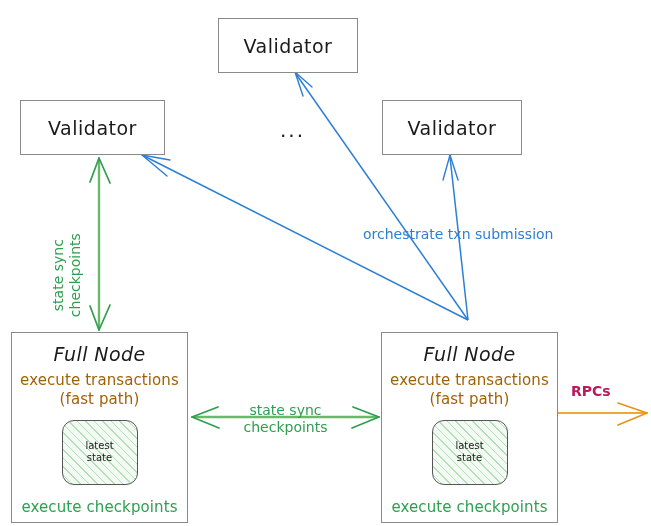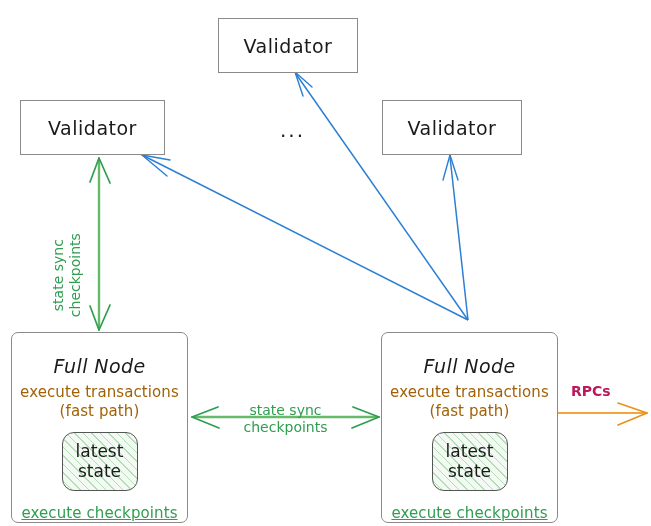--- a/index.html
+++ b/index.html
@@ -20,46 +20,45 @@
   }
   .validator-box{
     display:flex;align-items:center;justify-content:center;
   }
   .validator-label{
     font-family:"DejaVu Sans", sans-serif;
     font-size:19px;color:#1a1a1a;letter-spacing:.5px;
   }
   .fullnode-box{
     display:flex;flex-direction:column;align-items:center;
-    padding-top:22px;
-    border-radius:7px;
+    padding-top:10px;
   }
   .fullnode-title{
     font-size:19px;color:#1a1a1a;font-style:italic;letter-spacing:.4px;
     margin-bottom:6px;
   }
   .fullnode-exec{
     font-size:15px;color:#a16207;text-align:center;line-height:1.25;
     letter-spacing:.1px;
   }
   .state-box{
     margin-top:11px;
     width:74px;height:63px;
     border:1.6px solid #555;
     border-radius:12px;
     display:flex;flex-direction:column;align-items:center;justify-content:center;
     background-color:#f3faf3;
     background-image:repeating-linear-gradient(45deg,
         rgba(76,175,80,.38) 0px, rgba(76,175,80,.38) 1px,
         rgba(255,255,255,0) 1px, rgba(255,255,255,0) 6px);
   }
-  .state-label{font-size:17px;color:#1a1a1a;line-height:1.2;text-align:center;}
+  .state-label{font-size:10px;color:#1a1a1a;line-height:1.2;text-align:center;}
   .fullnode-ckpt{
     margin-top:13px;
-    font-size:15px;color:#2e9e4f;letter-spacing:.1px;text-decoration:underline;
+    font-size:15px;color:#2e9e4f;letter-spacing:.1px;
   }
   .ellipsis{
     position:absolute;font-size:20px;color:#1a1a1a;letter-spacing:2px;
     line-height:1;
   }
   .edge-label{position:absolute;white-space:nowrap;line-height:1.22;}
   .lbl-green{color:#2e9e4f;font-size:14px;}
   .lbl-blue{color:#2b7fd4;font-size:14px;}
   .lbl-orange{color:#be185d;font-size:14px;font-weight:bold;}
   .lbl-vert{
@@ -160,16 +159,17 @@
   <div class="edge-label lbl-green lbl-vert" style="left:84px;top:275px;">
     <div>state sync</div>
     <div>checkpoints</div>
   </div>
 
   <div class="edge-label lbl-green" style="left:233px;top:394px;text-align:center;width:105px;">
     <div>state sync</div>
     <div>checkpoints</div>
   </div>
 
+  <div class="edge-label lbl-blue" style="left:363px;top:218px;">orchestrate txn submission</div>
 
   <div class="edge-label lbl-orange" style="left:571px;top:375px;">RPCs</div>
 
 </div>
 
 </body></html>

